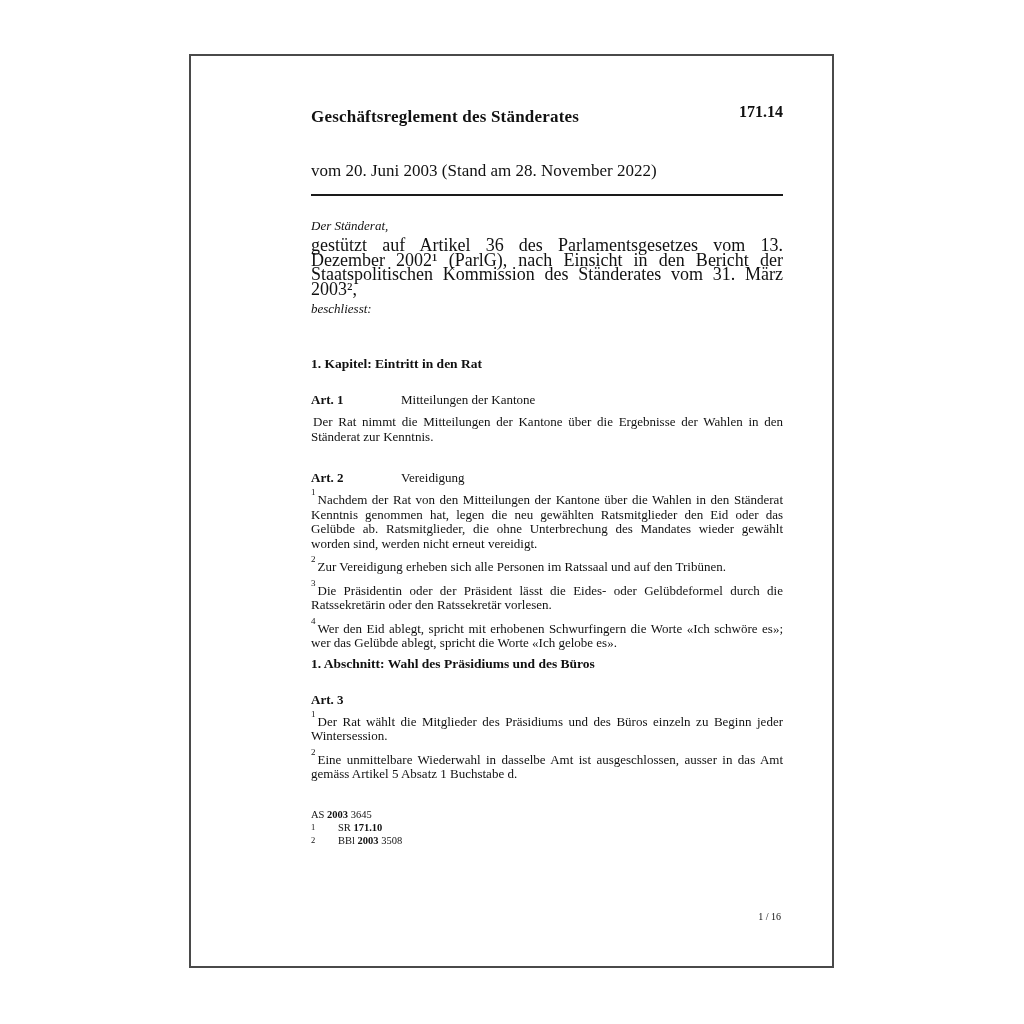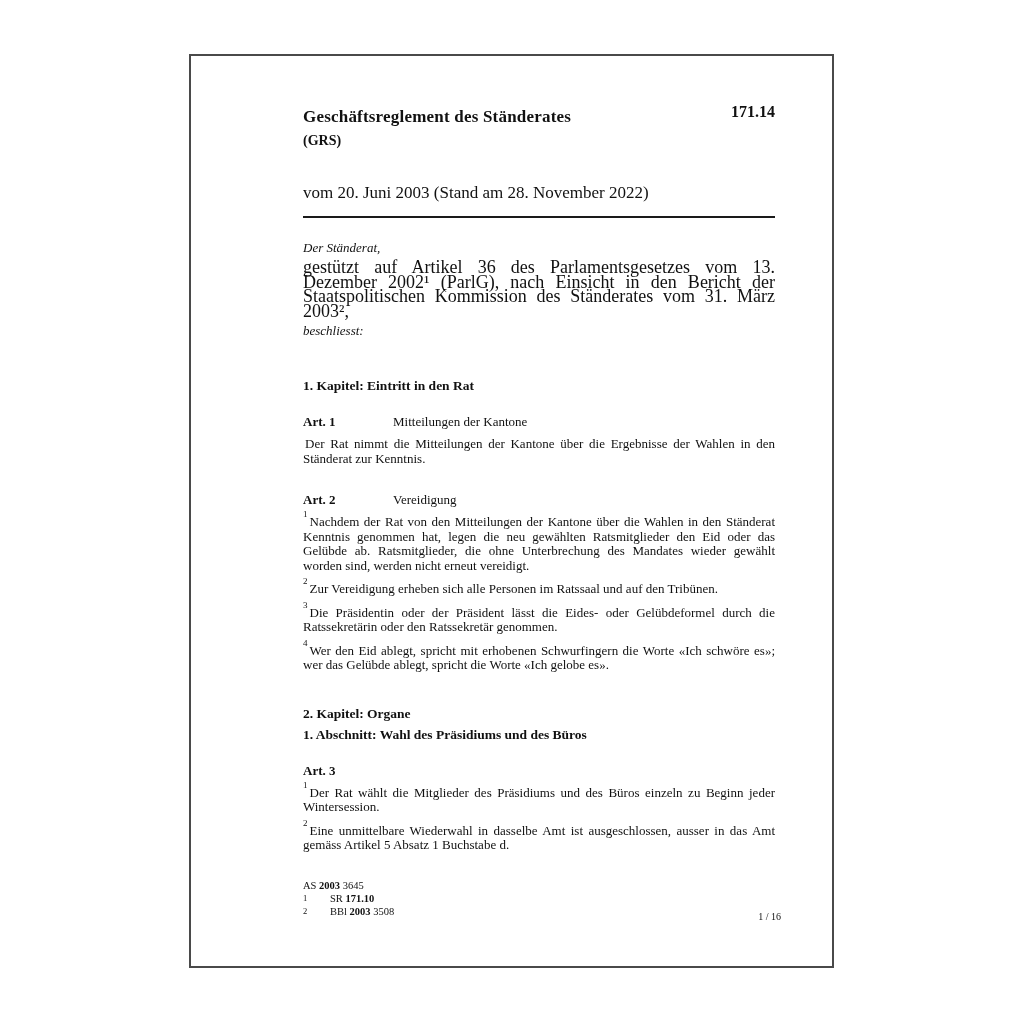--- a/index.html
+++ b/index.html
@@ -23,21 +23,21 @@
     left: 189px;
     top: 54px;
     width: 645px;
     height: 914px;
     box-sizing: border-box;
     border: 2px solid #4a4a4a;
     background: #ffffff;
   }
   .content {
     position: absolute;
-    left: 112px;
+    left: 120px;
     top: 0;
     width: 472px;
     padding-top: 50px;
   }
   
   .doc-header { position: relative; }
   .doc-title {
     margin: 0;
     font-size: 17px;
     line-height: 21px;
@@ -151,21 +151,20 @@
 </head>
 <body>
 
 <div class="canvas">
   <div class="sheet">
     <div class="content">
 
       <div class="doc-header">
         <h1 class="doc-title">Geschäftsreglement des Ständerates</h1>
         <span class="doc-number">171.14</span>
-        <div class="doc-subtitle">(GRS)</div>
       </div>
 
       <div class="date-line">vom 20. Juni 2003 (Stand am 28. November 2022)</div>
 
       <hr class="rule">
 
       <div class="preamble-actor">Der Ständerat,</div>
       <p class="preamble-basis">gestützt auf Artikel 36 des Parlamentsgesetzes vom 13. Dezember 2002¹ (ParlG), nach Einsicht in den Bericht der Staatspolitischen Kommission des Ständerates vom 31. März 2003²,</p>
       <div class="preamble-decision">beschliesst:</div>
 
@@ -174,24 +173,23 @@
       <div class="art-row">
         <span class="art-label">Art. 1</span><span>Mitteilungen der Kantone</span>
       </div>
       <p class="body-par"><sup class="par-marker"></sup><span>Der Rat nimmt die Mitteilungen der Kantone über die Ergebnisse der Wahlen in den Ständerat zur Kenntnis.</span></p>
 
       <div class="art-row" style="margin-top:26px">
         <span class="art-label">Art. 2</span><span>Vereidigung</span>
       </div>
       <p class="body-par"><sup class="par-marker">1</sup><span>Nachdem der Rat von den Mitteilungen der Kantone über die Wahlen in den Ständerat Kenntnis genommen hat, legen die neu gewählten Ratsmitglieder den Eid oder das Gelübde ab. Ratsmitglieder, die ohne Unterbrechung des Mandates wieder gewählt worden sind, werden nicht erneut vereidigt.</span></p>
       <p class="body-par spaced"><sup class="par-marker">2</sup><span>Zur Vereidigung erheben sich alle Personen im Ratssaal und auf den Tribünen.</span></p>
-      <p class="body-par spaced"><sup class="par-marker">3</sup><span>Die Präsidentin oder der Präsident lässt die Eides- oder Gelübdeformel durch die Ratssekretärin oder den Ratssekretär genommen.</span></p>
+      <p class="body-par spaced"><sup class="par-marker">3</sup><span>Die Präsidentin oder der Präsident lässt die Eides- oder Gelübdeformel durch die Ratssekretärin oder den Ratssekretär vorlesen.</span></p>
       <p class="body-par spaced"><sup class="par-marker">4</sup><span>Wer den Eid ablegt, spricht mit erhobenen Schwurfingern die Worte «Ich schwöre es»; wer das Gelübde ablegt, spricht die Worte «Ich gelobe es».</span></p>
 
-      <div class="chapter-heading second">2. Kapitel: Organe</div>
       <div class="section-heading">1. Abschnitt: Wahl des Präsidiums und des Büros</div>
 
       <div class="art-row">
         <span class="art-label">Art. 3</span><span></span>
       </div>
       <p class="body-par"><sup class="par-marker">1</sup><span>Der Rat wählt die Mitglieder des Präsidiums und des Büros einzeln zu Beginn jeder Wintersession.</span></p>
       <p class="body-par spaced"><sup class="par-marker">2</sup><span>Eine unmittelbare Wiederwahl in dasselbe Amt ist ausgeschlossen, ausser in das Amt gemäss Artikel 5 Absatz 1 Buchstabe d.</span></p>
 
       <div class="fn-block">
         <div class="fn-as"><span>AS</span> <span class="fn-bold">2003</span> <span>3645</span></div>

